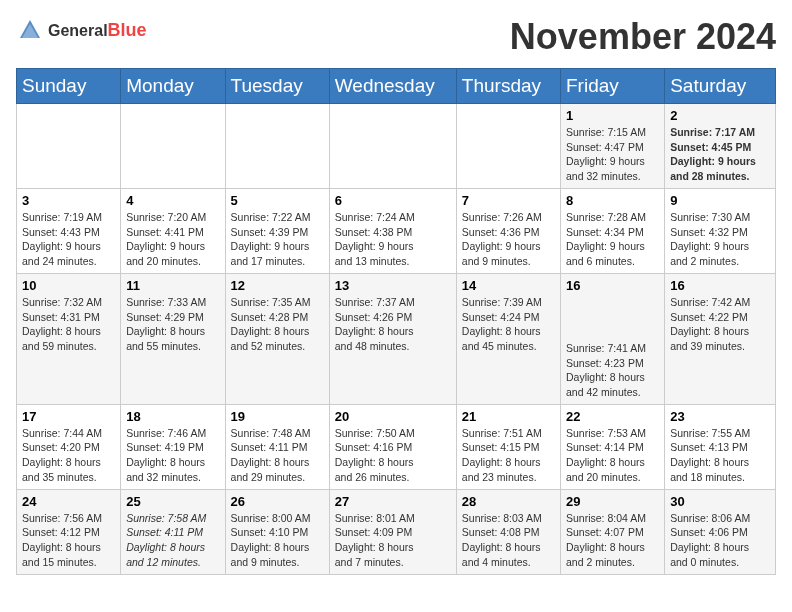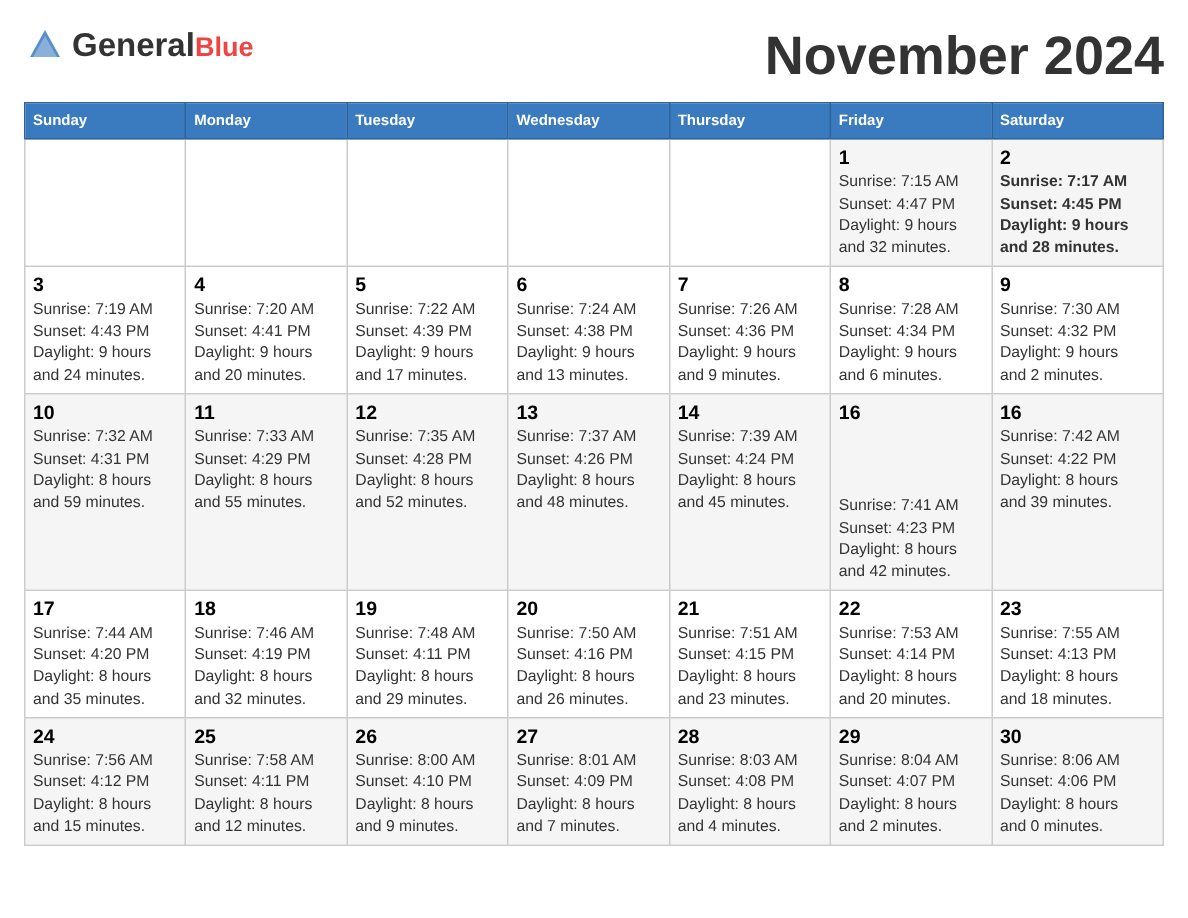--- a/index.html
+++ b/index.html
@@ -15,21 +15,21 @@
       justify-content: space-between;
       align-items: flex-start;
       margin-bottom: 10px;
     }
     .logo {
       display: flex;
       align-items: center;
       gap: 4px;
     }
     .logo-text-general {
-      font-size: 22px;
+      font-size: 16px;
       font-weight: bold;
       color: #333;
     }
     .logo-text-blue {
       font-size: 18px;
       font-weight: bold;
       color: #ef4444;
     }
     .logo-icon {
       width: 28px;
@@ -50,22 +50,22 @@
     table {
       width: 100%;
       border-collapse: collapse;
       font-size: 11px;
     }
     thead tr th {
       background-color: #3a7abf;
       color: #fff;
       text-align: left;
       padding: 6px 5px;
-      font-size: 10px;
-      font-weight: bold;
+      font-size: 19px;
+      font-weight: normal;
       border: 1px solid #2e6399;
     }
     tbody tr td {
       border: 1px solid #ccc;
       vertical-align: top;
       padding: 4px 5px;
       height: 85px;
       background: #fff;
     }
     tbody tr:nth-child(odd) td {
@@ -294,21 +294,21 @@
       <tr>
         <td>
           <div class="day-number">24</div>
           <div class="day-info" style="white-space: pre-line;">Sunrise: 7:56 AM
 Sunset: 4:12 PM
 Daylight: 8 hours
 and 15 minutes.</div>
         </td>
         <td>
           <div class="day-number">25</div>
-          <div class="day-info" style="white-space: pre-line;">Sunrise: 7:58 AM
+          <div class="day-info" style="white-space: pre-line; font-style: italic;">Sunrise: 7:58 AM
 Sunset: 4:11 PM
 Daylight: 8 hours
 and 12 minutes.</div>
         </td>
         <td>
           <div class="day-number">26</div>
           <div class="day-info" style="white-space: pre-line;">Sunrise: 8:00 AM
 Sunset: 4:10 PM
 Daylight: 8 hours
 and 9 minutes.</div>

